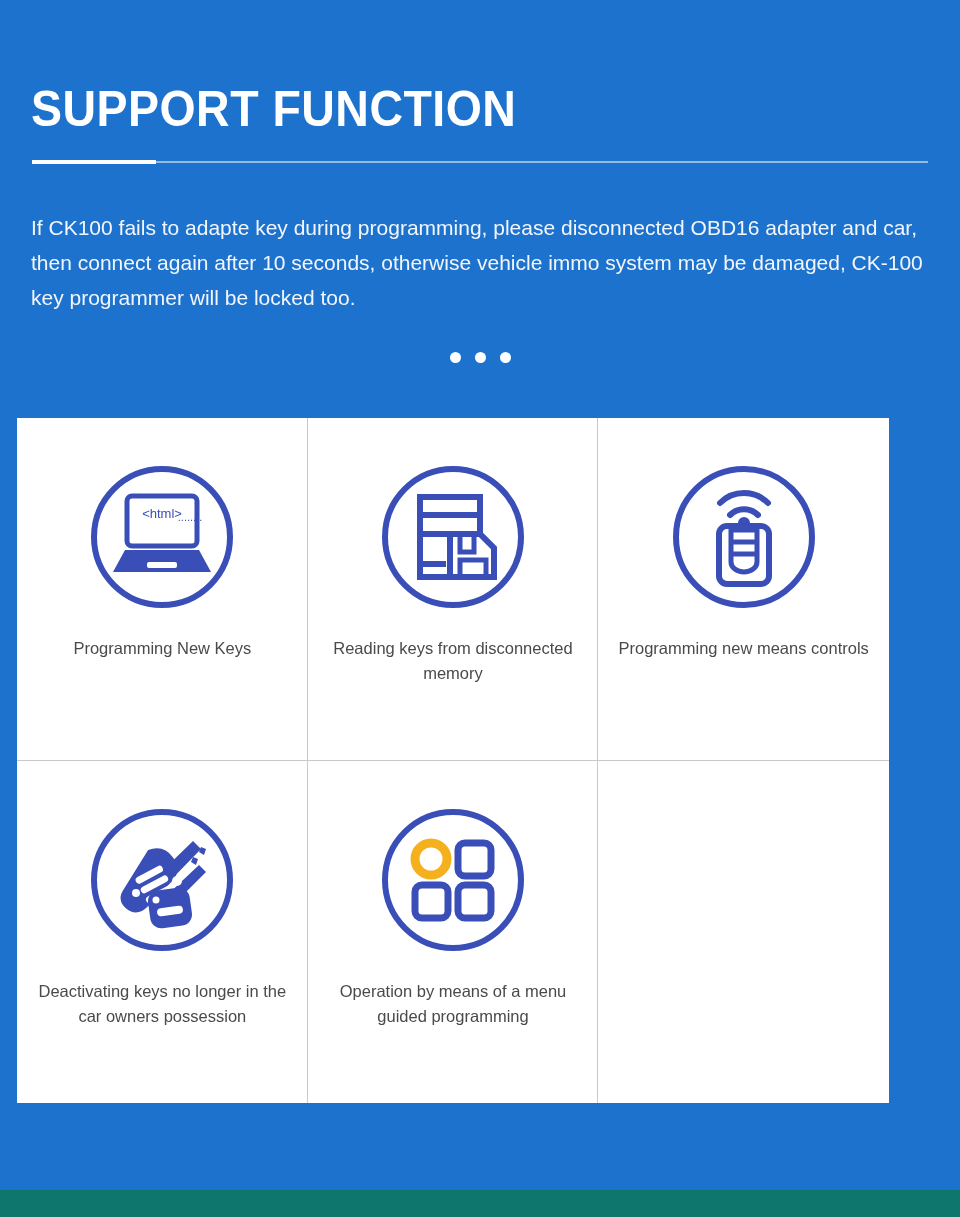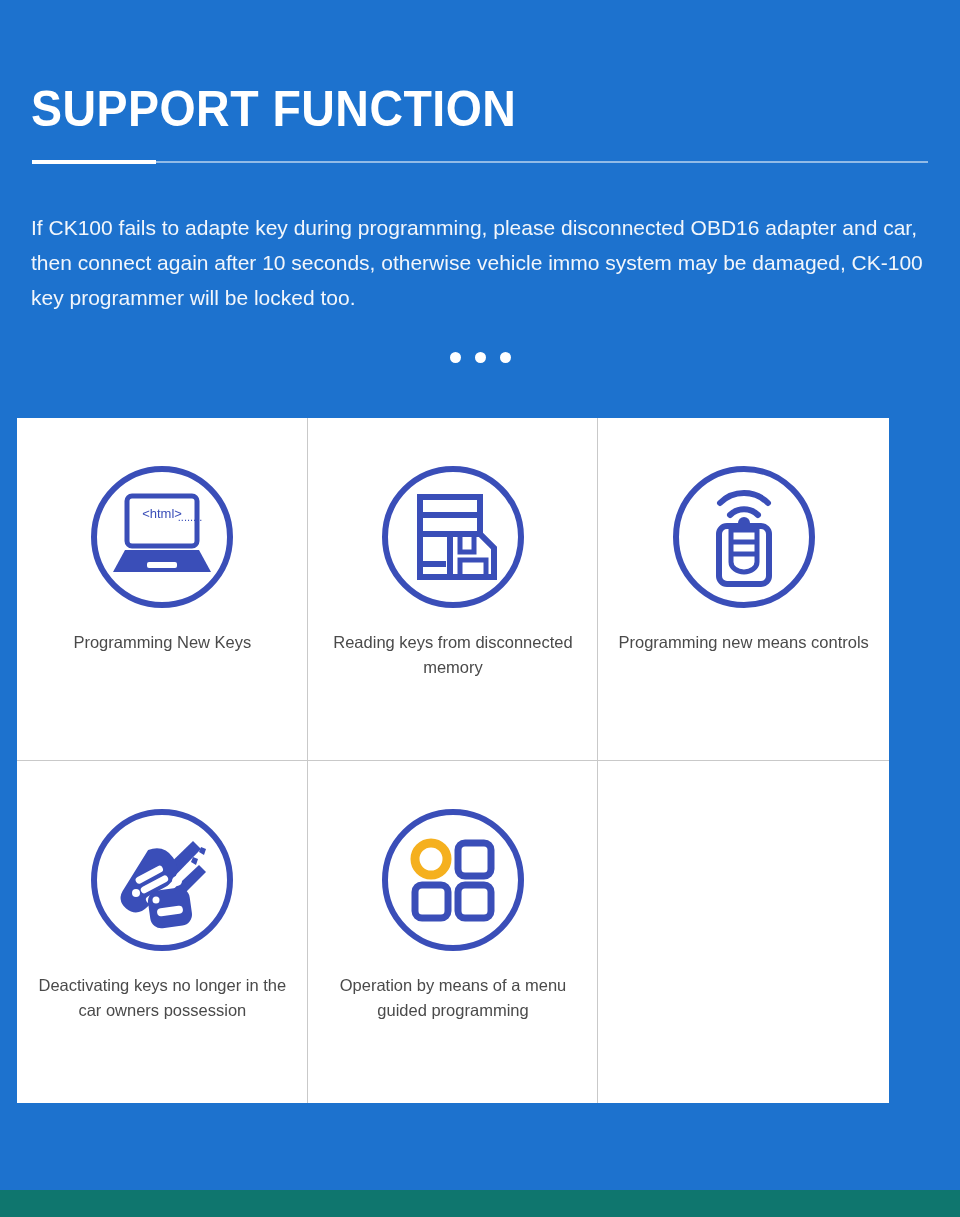--- a/index.html
+++ b/index.html
@@ -137,21 +137,21 @@
   .icon-wrap {
     width: 146px;
     height: 146px;
     display: flex;
     align-items: center;
     justify-content: center;
   }
   .icon-wrap svg { display: block; }
 
   .feature-label {
-    margin-top: 20px;
+    margin-top: 26px;
     width: 252px;
     text-align: center;
     font-size: 16.5px;
     line-height: 25px;
     color: #4a4a4a;
     font-family: "Liberation Sans", sans-serif;
   }
 </style>
 </head>
 <body>

